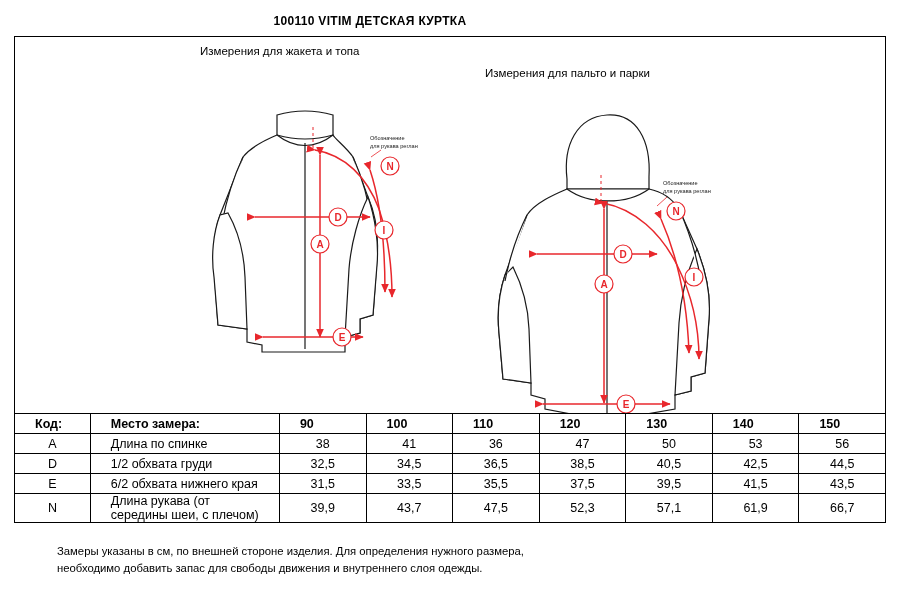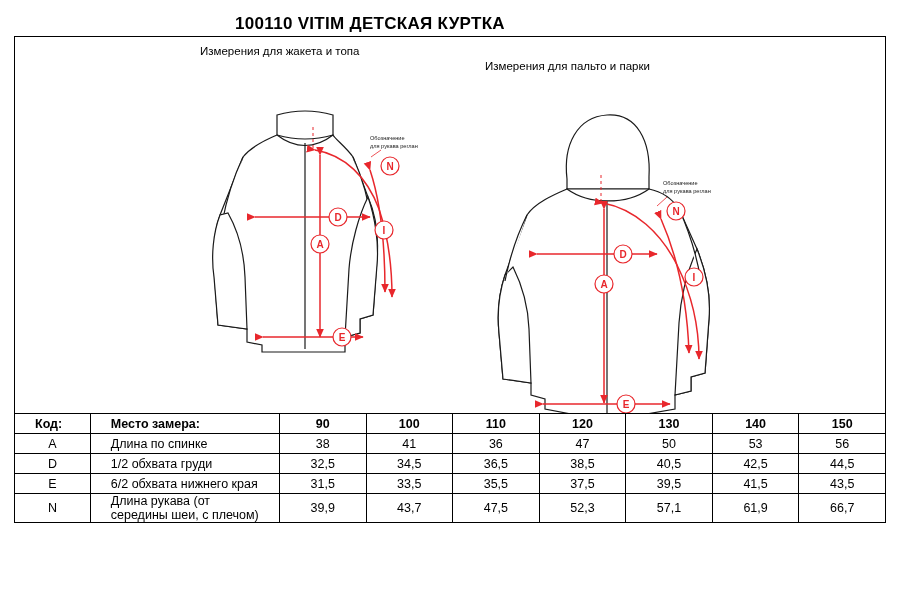--- a/index.html
+++ b/index.html
@@ -18,21 +18,21 @@
     position: relative;
     width: 900px;
     height: 591px;
   }
   .title {
     position: absolute;
     top: 14px;
     left: 0;
     width: 740px;
     text-align: center;
-    font-size: 17px;
+    font-size: 12px;
     font-weight: bold;
     letter-spacing: 0.3px;
   }
   .rule {
     position: absolute;
     left: 14px;
     width: 872px;
     height: 1px;
     background: #000;
   }
@@ -48,21 +48,21 @@
     border-right: 1px solid #000;
     box-sizing: border-box;
   }
   .panel-caption {
     position: absolute;
     font-size: 11.5px;
     color: #000;
     white-space: nowrap;
   }
   #caption-left { top: 8px; left: 185px; }
-  #caption-right { top: 23px; left: 470px; text-align: right; }
+  #caption-right { top: 30px; left: 470px; text-align: right; }
 
   .svg-wrap {
     position: absolute;
     top: 0; left: 0;
     width: 872px;
     height: 376px;
   }
 
   
   .spec-table {
@@ -80,21 +80,21 @@
     font-weight: normal;
   }
   .spec-table thead th {
     font-weight: bold;
     font-size: 12.5px;
   }
   .col-code { width: 46px; text-align: center; font-weight: bold; }
   .col-name { width: 283px; text-align: left; margin-top: 27px; }
   .col-size { width: 77px; text-align: center; }
   thead .col-code, thead .col-name { text-align: left; }
-  thead .col-size { text-align: center; }
+  thead .col-size { text-align: left; }
 
   .note {
     position: absolute;
     top: 543px;
     left: 57px;
     font-size: 11.3px;
     line-height: 17px;
     color: #000;
     width: 700px;
   }
@@ -316,14 +316,18 @@
         <td class="col-size">43,7</td>
         <td class="col-size">47,5</td>
         <td class="col-size">52,3</td>
         <td class="col-size">57,1</td>
         <td class="col-size">61,9</td>
         <td class="col-size">66,7</td>
       </tr>
     </tbody>
   </table>
 
+  <div class="note">
+    <div>Замеры указаны в см, по внешней стороне изделия. Для определения нужного размера,</div>
+    <div>необходимо добавить запас для свободы движения и внутреннего слоя одежды.</div>
+  </div>
 
 </div>
 
 </body></html>

